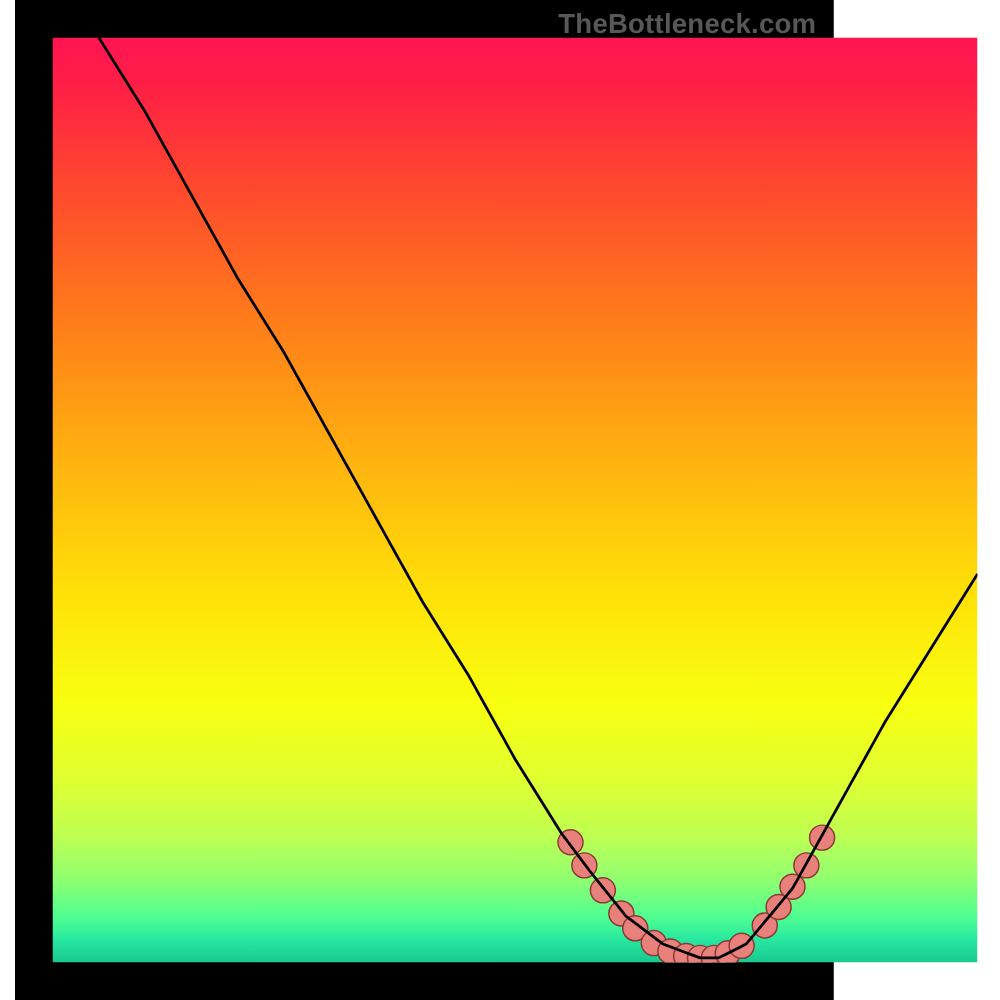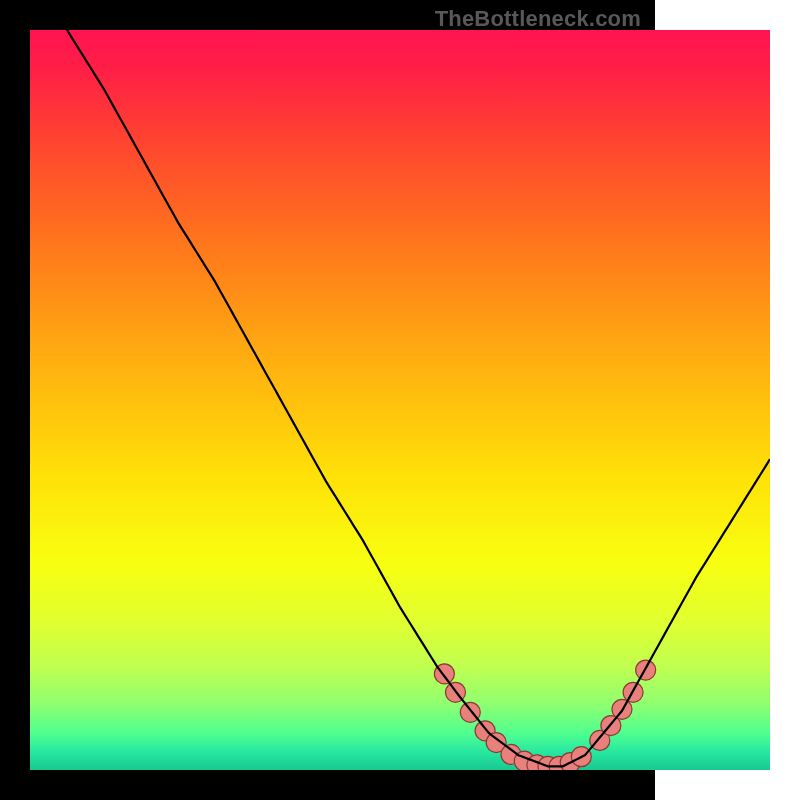--- a/index.html
+++ b/index.html
@@ -2,20 +2,21 @@
 <html><head>
 <meta charset="utf-8">
 <style>
   * { margin: 0; padding: 0; box-sizing: border-box; }
   body { background: #fff; }
   .frame {
     width: 655px;
     height: 800px;
     position: relative;
     background: #000;
+    margin-left: 12px;
   }
   .watermark {
     position: absolute;
     top: 6px;
     right: 14px;
     font-family: Arial, Helvetica, sans-serif;
     font-size: 22px;
     font-weight: 600;
     color: #585858;
     letter-spacing: 0.2px;

